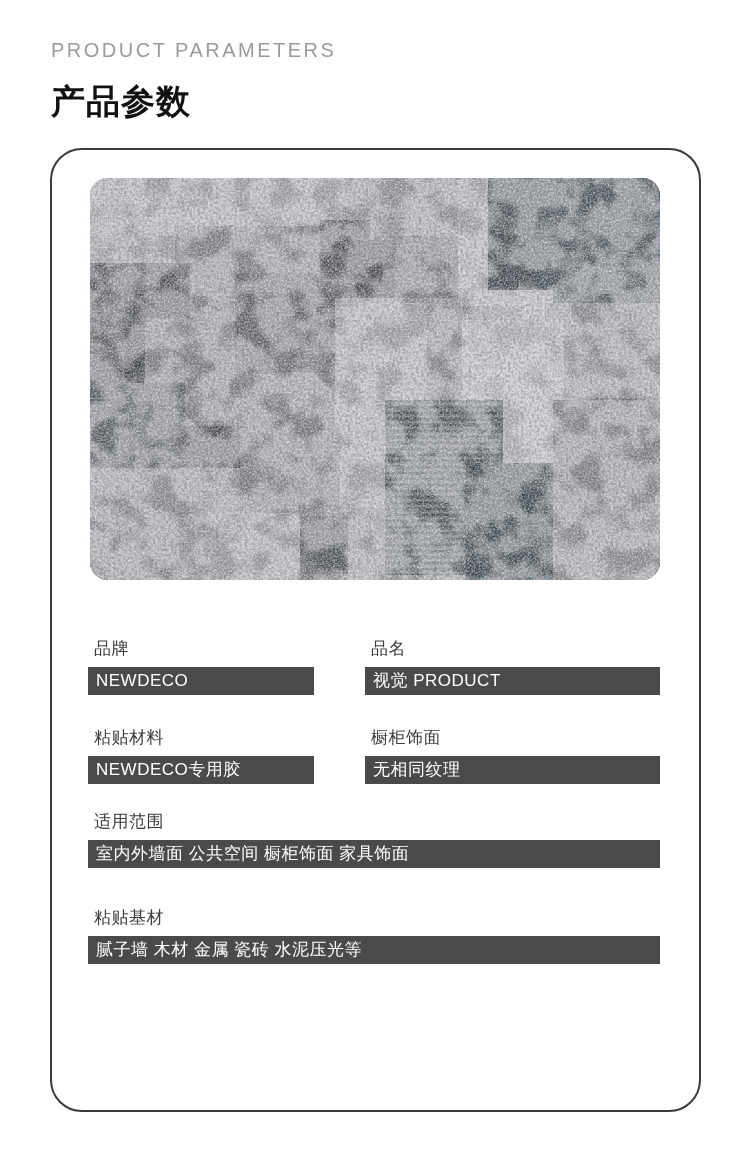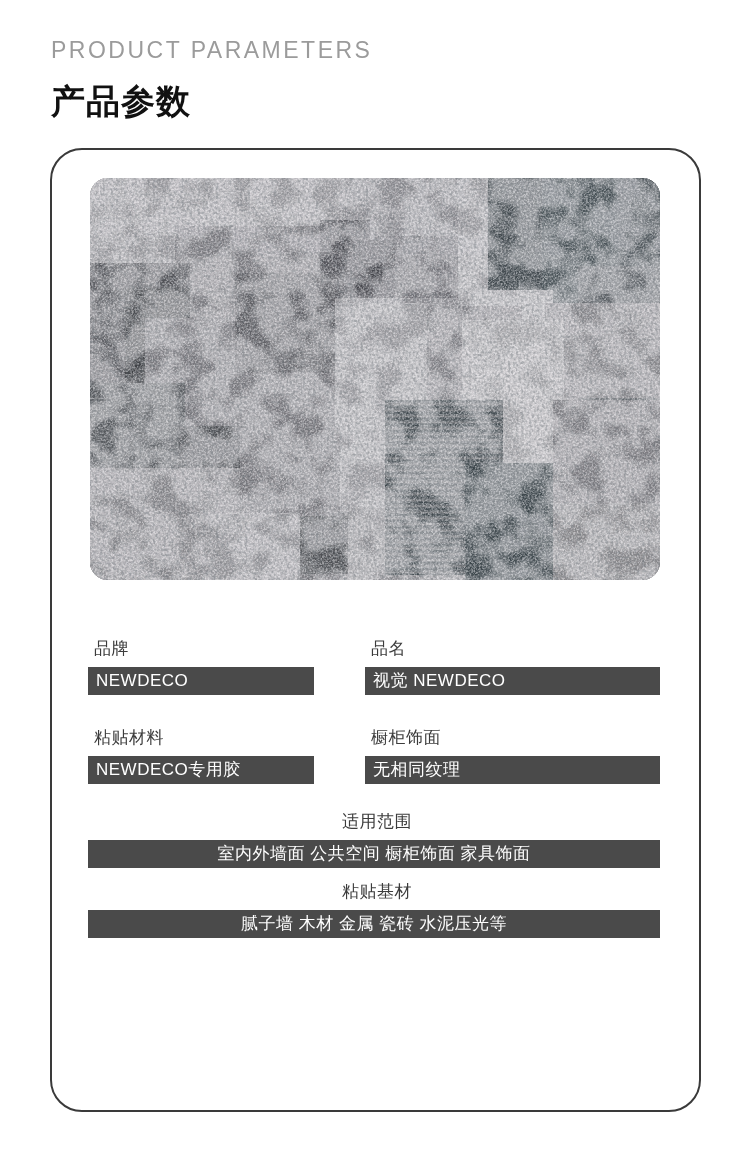--- a/index.html
+++ b/index.html
@@ -3,21 +3,21 @@
 <meta charset="utf-8">
 <style>
   html,body{margin:0;padding:0;}
   body{
     width:750px;height:1168px;background:#ffffff;position:relative;
     font-family:"Liberation Sans","DejaVu Sans",sans-serif;
     -webkit-font-smoothing:antialiased;overflow:hidden;
   }
   .header{position:absolute;left:51px;top:36px;}
   .title-en{
-    font-size:23px;color:var(--c-title-en,#9b9b9b);
+    font-size:20px;color:var(--c-title-en,#9b9b9b);
     letter-spacing:2.5px;font-weight:400;line-height:28px;
   }
   .title-zh{
     font-size:34px;color:var(--c-title-zh,#111111);
     font-weight:bold;letter-spacing:1px;line-height:30px;margin-top:22px;
   }
   .card{
     position:absolute;left:50px;top:148px;width:651px;height:964px;
     border:2px solid var(--c-border,#3a3a3a);border-radius:32px;
     box-sizing:border-box;background:#ffffff;
@@ -25,21 +25,21 @@
   .swatch{
     position:absolute;left:38px;top:28px;width:570px;height:402px;
     border-radius:18px;overflow:hidden;background:#8e8d91;
   }
   .swatch svg{display:block;width:100%;height:100%;}
   .params{position:absolute;left:36px;top:456px;width:572px;}
   .row{display:flex;gap:51px;margin-bottom:26px;margin-top:31px;}
   .field{}
   .field.half-l{width:226px;}
   .field.half-r{width:295px;}
-  .field.full{width:572px;margin-bottom:12px;text-align:center;}
+  .field.full{width:572px;margin-bottom:38px;}
   .field.full.gap-lg{margin-top:6px;}
   .label{
     font-size:17px;color:var(--c-label,#3c3c3c);line-height:24px;
     padding-left:6px;margin-bottom:6px;letter-spacing:0.5px;
   }
   .bar{
     height:28px;line-height:28px;background:var(--c-bar,#4a4a4a);
     color:var(--c-bar-text,#ffffff);font-size:17px;font-weight:normal;
     padding:0 8px;box-sizing:border-box;letter-spacing:0.5px;
     white-space:nowrap;overflow:hidden;
@@ -116,21 +116,21 @@
 
   <div class="params">
 
     <div class="row">
       <div class="field half-l">
         <div class="label">品牌</div>
         <div class="bar">NEWDECO</div>
       </div>
       <div class="field half-r">
         <div class="label">品名</div>
-        <div class="bar">视觉 NEWDECO</div>
+        <div class="bar">视觉 PRODUCT</div>
       </div>
     </div>
 
 
 
     <div class="row">
       <div class="field half-l">
         <div class="label">粘贴材料</div>
         <div class="bar">NEWDECO专用胶</div>
       </div>

